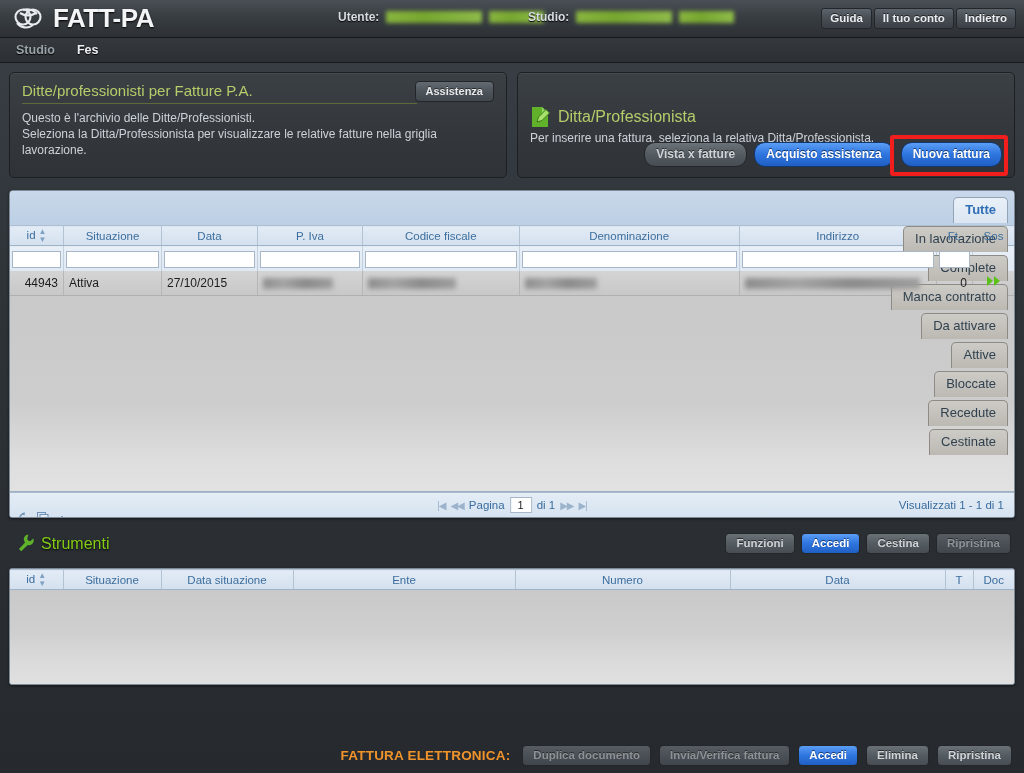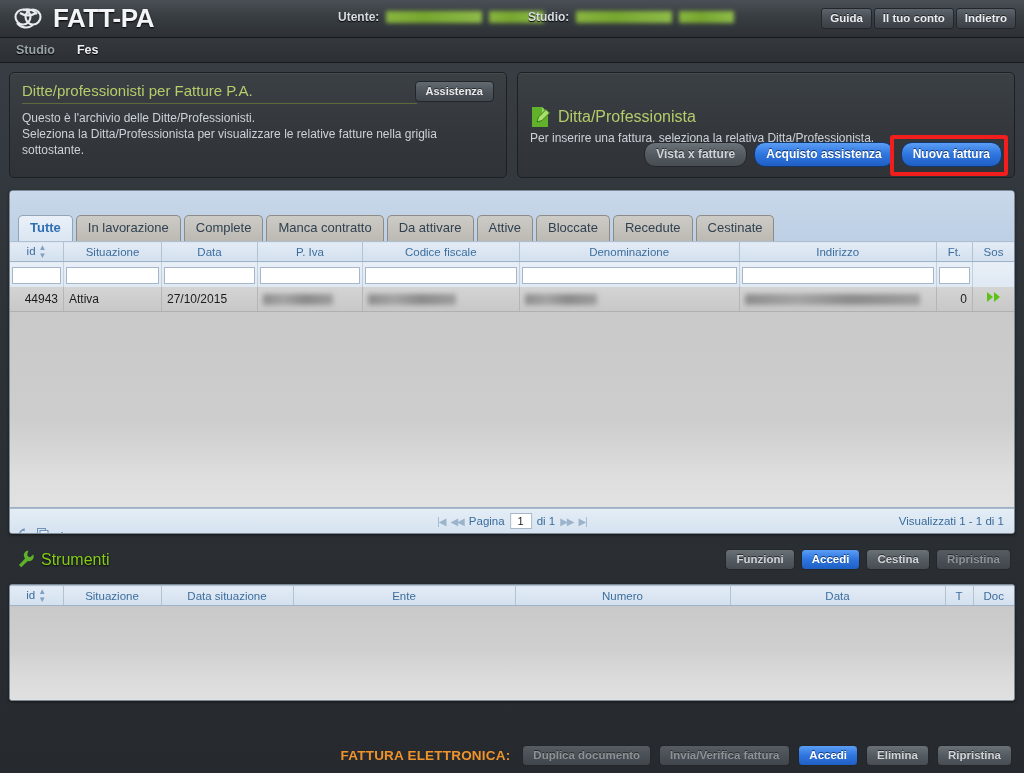--- a/index.html
+++ b/index.html
@@ -139,22 +139,23 @@
   .grid-card{
     margin:12px 9px 0 9px;
     background:linear-gradient(180deg,#dce6f2 0%,#cfdcec 100%);
     border:1px solid #7e8a98;
     border-radius:4px 4px 3px 3px;
     box-shadow:0 1px 3px rgba(0,0,0,.5);
     overflow:hidden;
   }
   .tabs{
     display:flex;align-items:flex-end;gap:3px;
-    height:50px;padding:6px 6px 0 8px;
+    height:34px;padding:6px 6px 0 8px;
     background:linear-gradient(180deg,#c9d8ea 0%,#bccfe4 100%);
+    flex-direction:column;
   }
   .tab{
     font-size:13px;color:#30414f;font-weight:normal;
     padding:5px 11px 6px;
     border-radius:5px 5px 0 0;
     background:linear-gradient(180deg,#cdcbc6 0%,#bcb9b3 100%);
     border:1px solid #8e8b86;border-bottom:none;
     cursor:pointer;white-space:nowrap;line-height:14px;
   }
   .tab.active{
@@ -304,21 +305,21 @@
 </div>
 
 <div class="panels">
 
   <div class="panel left">
     <div class="panel-title-left">Ditte/professionisti per Fatture P.A.</div>
     <div class="assistenza-btn">Assistenza</div>
     <div class="panel-desc">
       <div>Questo è l'archivio delle Ditte/Professionisti.</div>
       <div>Seleziona la Ditta/Professionista per visualizzare le relative fatture nella griglia</div>
-      <div>sottostante.</div>
+      <div>lavorazione.</div>
     </div>
   </div>
 
   <div class="panel right">
     <div class="panel-title-right">
       <span class="doc-pencil-icon">
         <svg width="20" height="22" viewBox="0 0 20 22">
           <path d="M2 1 h10 l6 6 v14 H2 Z" fill="#62b12b"></path>
           <path d="M12 1 v6 h6 z" fill="#8fd45c"></path>
           <path d="M7 16 l1.5-5 L16 3.5 l3.5 3.5 -7.5 7.5 z" fill="#a8e06e" stroke="#3f7a1a" stroke-width="1"></path>

